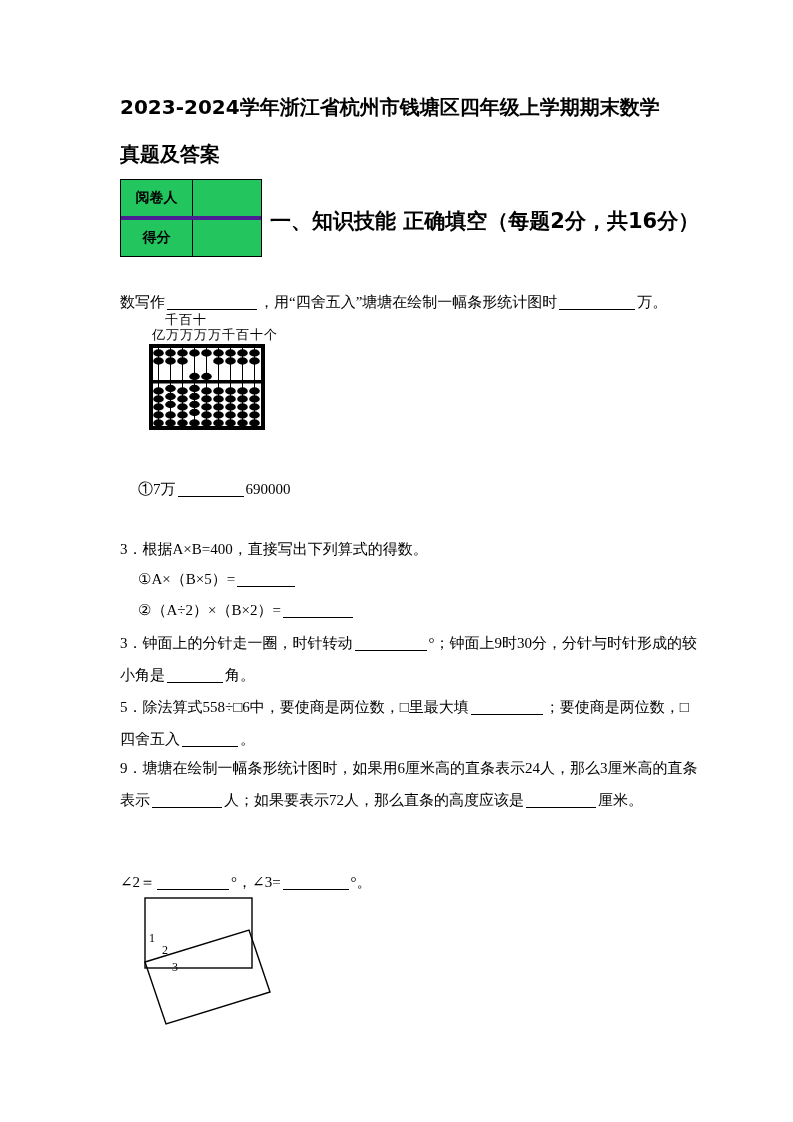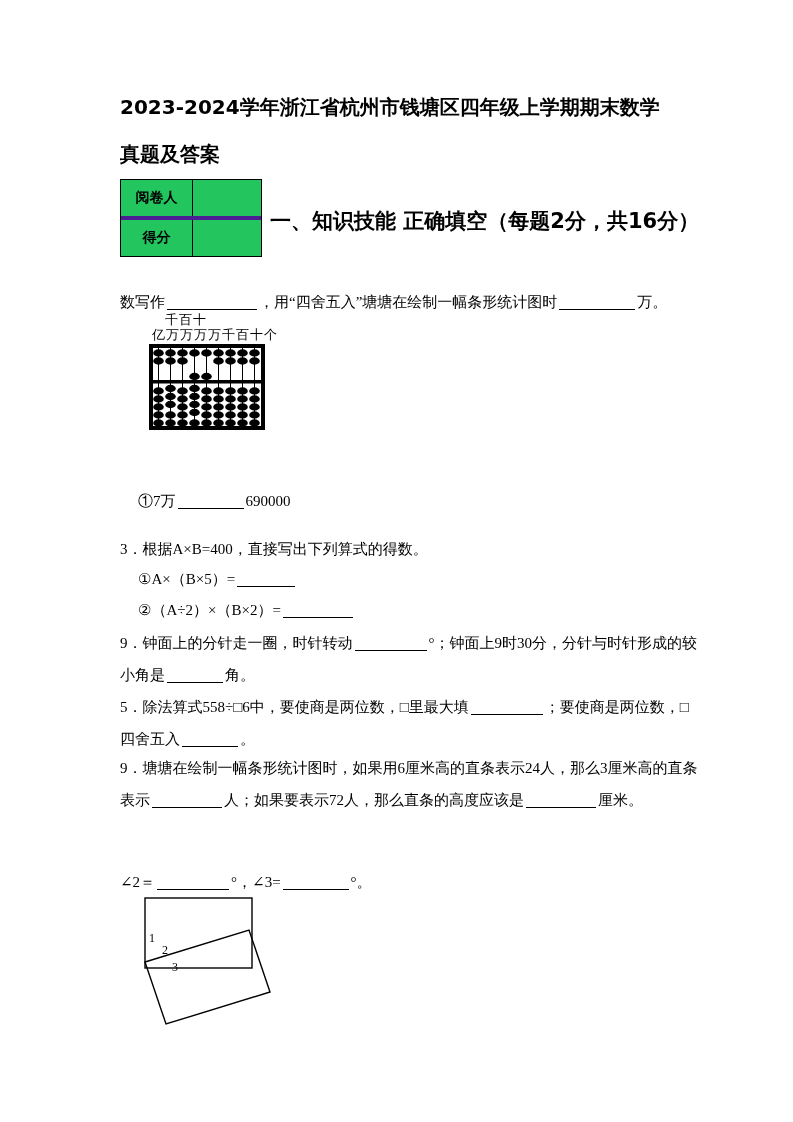--- a/index.html
+++ b/index.html
@@ -137,34 +137,34 @@
       <ellipse cx="93.5" cy="47" rx="5.3" ry="3.7" fill="#000"></ellipse>
       <ellipse cx="105.5" cy="9" rx="5.3" ry="3.7" fill="#000"></ellipse>
       <ellipse cx="105.5" cy="17" rx="5.3" ry="3.7" fill="#000"></ellipse>
       <ellipse cx="105.5" cy="79" rx="5.3" ry="3.7" fill="#000"></ellipse>
       <ellipse cx="105.5" cy="71" rx="5.3" ry="3.7" fill="#000"></ellipse>
       <ellipse cx="105.5" cy="63" rx="5.3" ry="3.7" fill="#000"></ellipse>
       <ellipse cx="105.5" cy="55" rx="5.3" ry="3.7" fill="#000"></ellipse>
       <ellipse cx="105.5" cy="47" rx="5.3" ry="3.7" fill="#000"></ellipse>
     </svg>
 
-  <div class="abs line sub" style="top:490px">
+  <div class="abs line sub" style="top:478px">
     <span>①7万</span><span class="blank" style="width:66px"></span><span>690000</span>
   </div>
 
   <div class="abs line" style="top:538px">3．根据A×B=400，直接写出下列算式的得数。</div>
   <div class="abs line sub" style="top:568px">
     <span>①A×（B×5）=</span><span class="blank" style="width:58px"></span>
   </div>
   <div class="abs line sub" style="top:599px">
     <span>②（A÷2）×（B×2）=</span><span class="blank" style="width:70px"></span>
   </div>
 
   <div class="abs line" style="top:632px">
-    <span>9．钟面上的分针走一圈，时针转动</span><span class="blank" style="width:72px"></span><span>°；钟面上9时30分，分针与时针形成的较</span>
+    <span>3．钟面上的分针走一圈，时针转动</span><span class="blank" style="width:72px"></span><span>°；钟面上9时30分，分针与时针形成的较</span>
   </div>
   <div class="abs line" style="top:664px">
     <span>小角是</span><span class="blank" style="width:56px"></span><span>角。</span>
   </div>
 
   <div class="abs line" style="top:696px">
     <span>5．除法算式558÷□6中，要使商是两位数，□里最大填</span><span class="blank" style="width:72px"></span><span>；要使商是两位数，□</span>
   </div>
   <div class="abs line" style="top:728px">
     <span>四舍五入</span><span class="blank" style="width:56px"></span><span>。</span>

